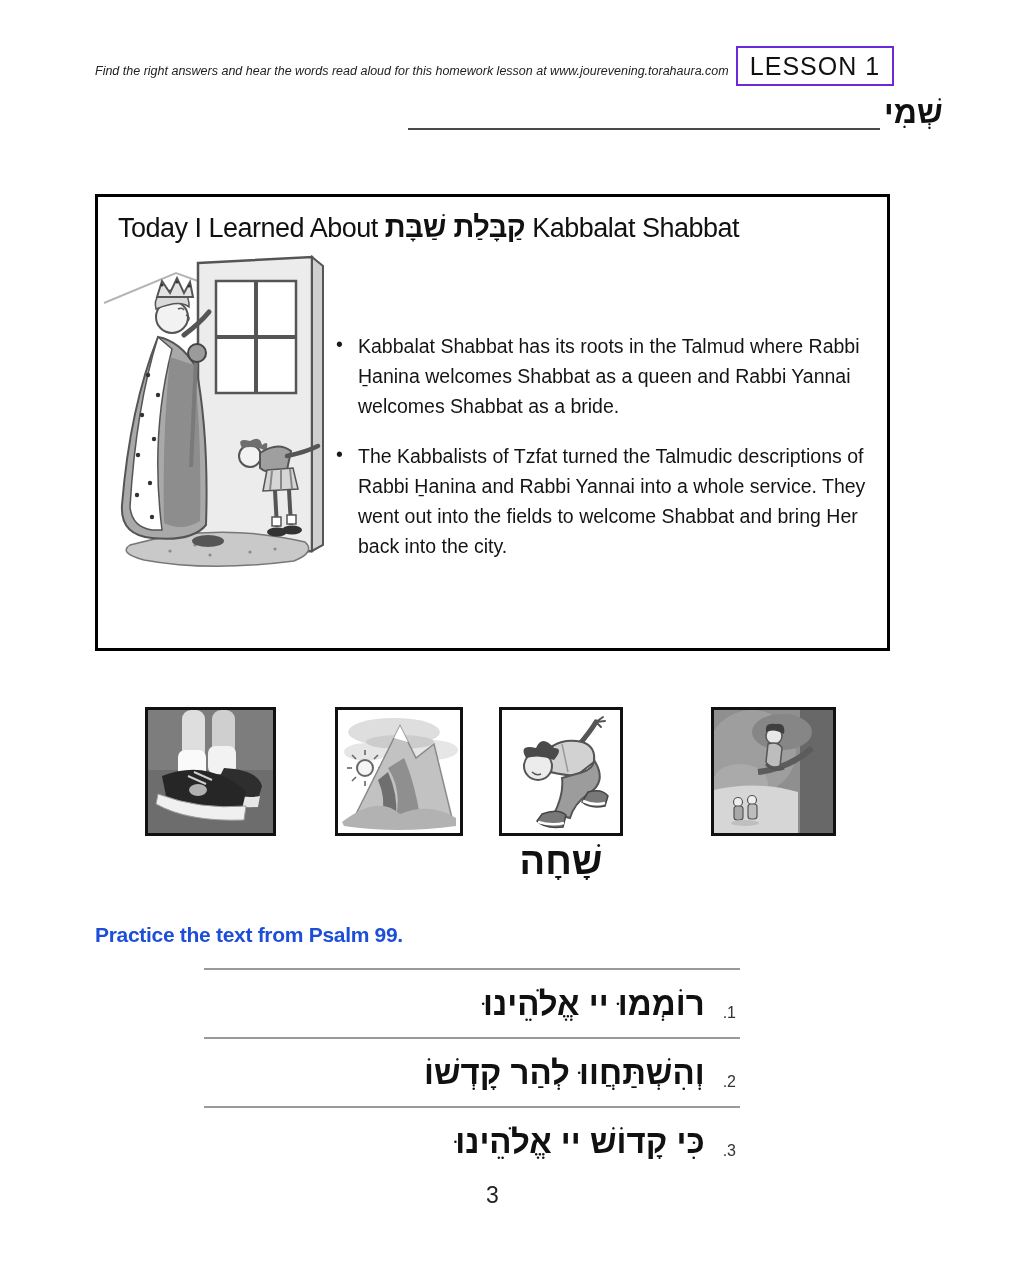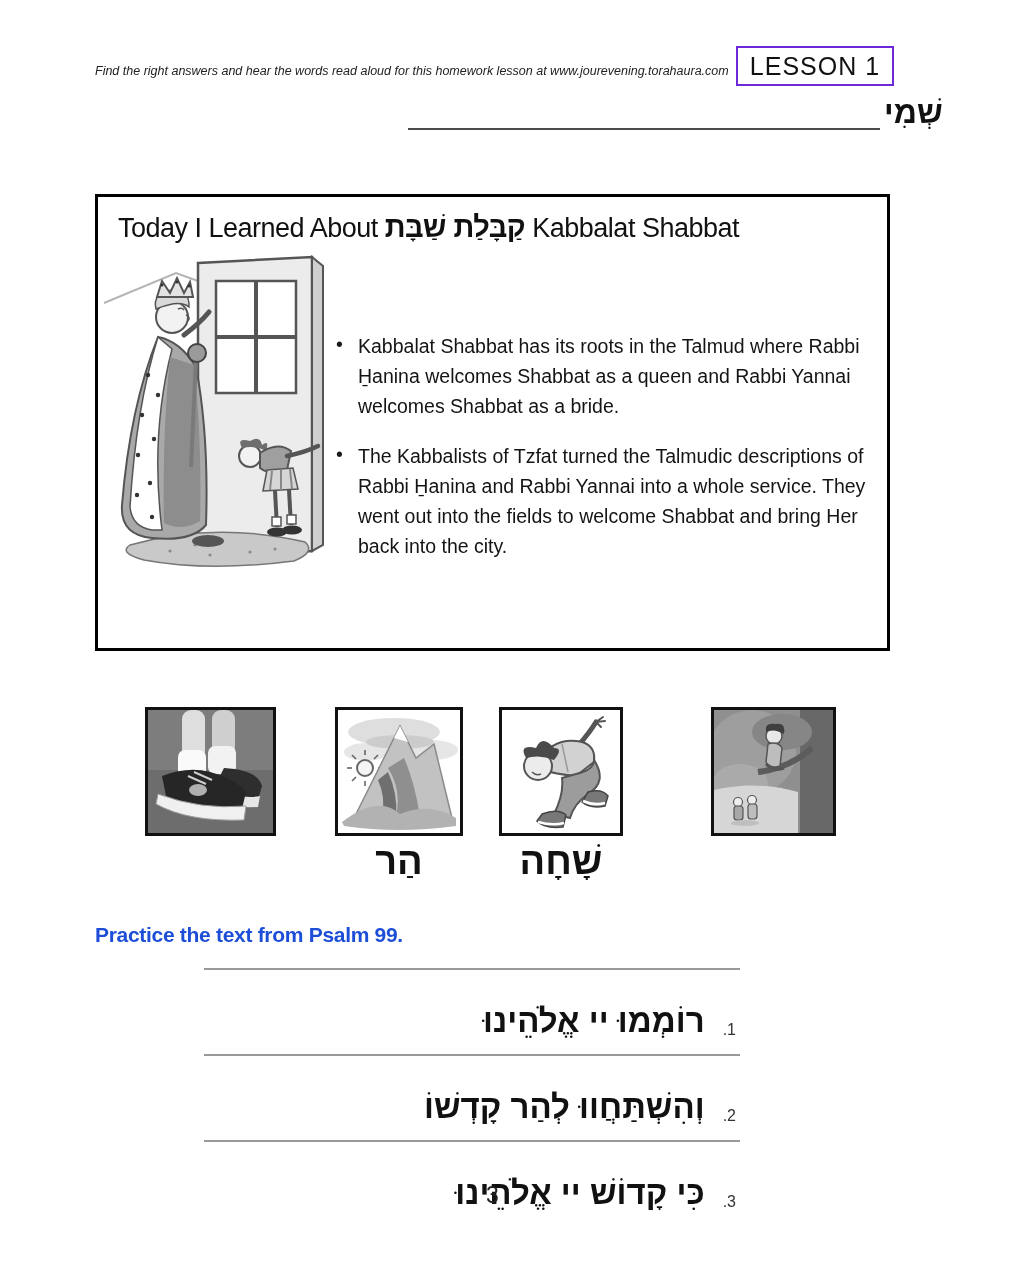--- a/index.html
+++ b/index.html
@@ -50,21 +50,21 @@
   .v1 { left:145px; width:131px; }
   .v2 { left:335px; width:128px; }
   .v3 { left:499px; width:124px; }
   .v4 { left:711px; width:125px; }
   .vbox svg { display:block; width:100%; height:123px; }
 
   .practice-heading { position:absolute; left:95px; top:923px;
     font-size:21px; font-weight:600; letter-spacing:-0.3px; color:#1d4ed8; }
 
   .practice { position:absolute; left:204px; top:968px; width:536px; }
-  .practice-line { border-top:2px solid #999; padding:30px 4px 12px 0;
+  .practice-line { border-top:2px solid #999; padding:13px 4px 12px 0;
     display:flex; align-items:center; justify-content:flex-end; }
   .p-hebrew { font-size:33px; font-weight:bold; color:#111; line-height:42px; }
   .p-num { font-size:16px; color:#333; margin-left:18px; transform:translateY(9px);
     direction:ltr; unicode-bidi:isolate; }
 
   .page-number { position:absolute; left:95px; top:1182px; width:795px;
     text-align:center; font-size:23px; color:#222; }
 </style>
 </head>
 <body>
@@ -193,21 +193,20 @@
           <line x1="18" y1="67" x2="14" y2="71"></line>
             <line x1="36" y1="49" x2="40" y2="45"></line>
         </g>
         <path d="M16 108 L62 16 L78 48 L96 34 L114 108 Z" fill="#c2c2c2" stroke="#8a8a8a" stroke-width="1.5"></path>
         <polygon points="62,16 70,32 56,28" fill="#ffffff"></polygon>
         <path d="M50 58 Q64 80 58 106 L82 106 Q76 70 66 48 Z" fill="#8f8f8f"></path>
         <path d="M40 70 Q48 88 44 106 L58 106 Q60 84 50 62 Z" fill="#6f6f6f"></path>
         <path d="M4 112 Q40 84 62 104 Q92 92 118 108 L118 116 Q60 124 6 116 Z" fill="#b2b2b2"></path>
       </svg>
     </span>
-    <div class="vocab-word hebrew">הַר</div>
   </div>
 
   <div class="vocab-item v3">
     <span class="vbox">
       <svg viewBox="0 0 118 123" aria-hidden="true">
         <rect width="118" height="123" fill="#ffffff"></rect>
         <path d="M76 36 Q88 22 94 12" stroke="#555" stroke-width="5" fill="none" stroke-linecap="round"></path>
         <path d="M94 12 l7 -5 M94 12 l9 -1 M94 12 l5 5" stroke="#555" stroke-width="2" fill="none" stroke-linecap="round"></path>
         <path d="M38 50 Q52 26 80 32 Q94 36 92 52 L74 66 Q52 64 42 60 Z" fill="#d2d2d2" stroke="#555" stroke-width="2"></path>
         <line x1="60" y1="34" x2="66" y2="62" stroke="#999" stroke-width="1.5"></line>

